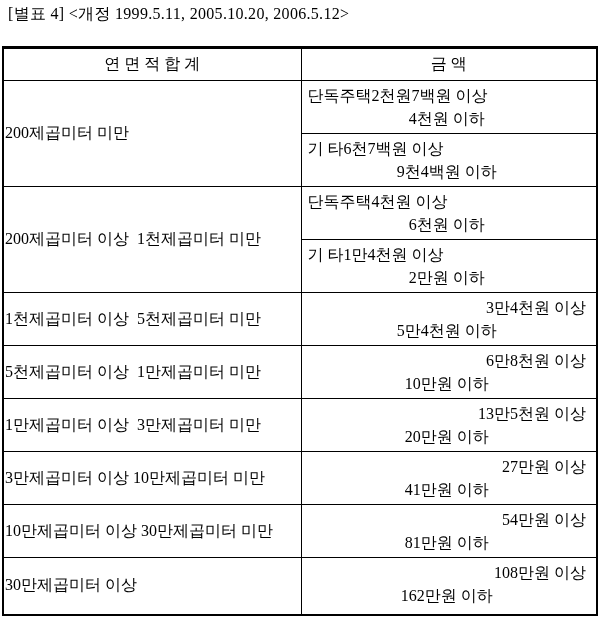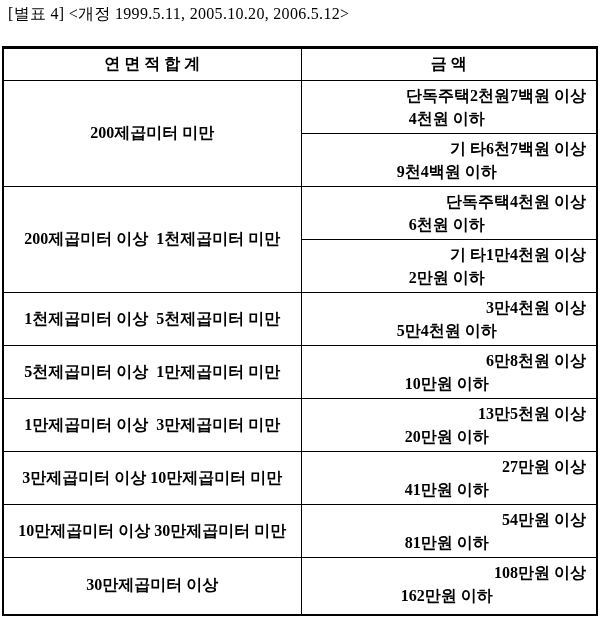--- a/index.html
+++ b/index.html
@@ -40,43 +40,43 @@
     table-layout: fixed;
     width: 594px;
     margin: 21px auto 0 auto;
     border: 2px solid #000000;
     border-top-width: 3px;
   }
   .fee-table col.c1 { width: 298px; }
   .fee-table col.c2 { width: 296px; }
   .fee-table th, .fee-table td {
     border: 1px solid #000000;
-    font-weight: bold;
+    font-weight: normal;
     font-size: 16px;
   }
   .fee-table th {
     height: 29px;
     text-align: center;
     white-space: pre;
   }
   td.area {
-    text-align: center;
+    text-align: left;
     vertical-align: middle;
     white-space: pre;
   }
   td.amt {
     vertical-align: top;
     padding: 3px 10px 3px 6px;
   }
   tr.sub-row { height: 47px; }
   tr.plain-row { height: 49px; }
   tr.last-row { height: 57px; }
   .amt .line1 {
     display: flex;
-    justify-content: flex-end;
+    justify-content: flex-start;
     line-height: 23px;
     white-space: pre;
   }
   .amt .line2 {
     text-align: center;
     line-height: 23px;
     white-space: pre;
   }
   .amt.no-label .line1 { justify-content: flex-end; }
 </style>

